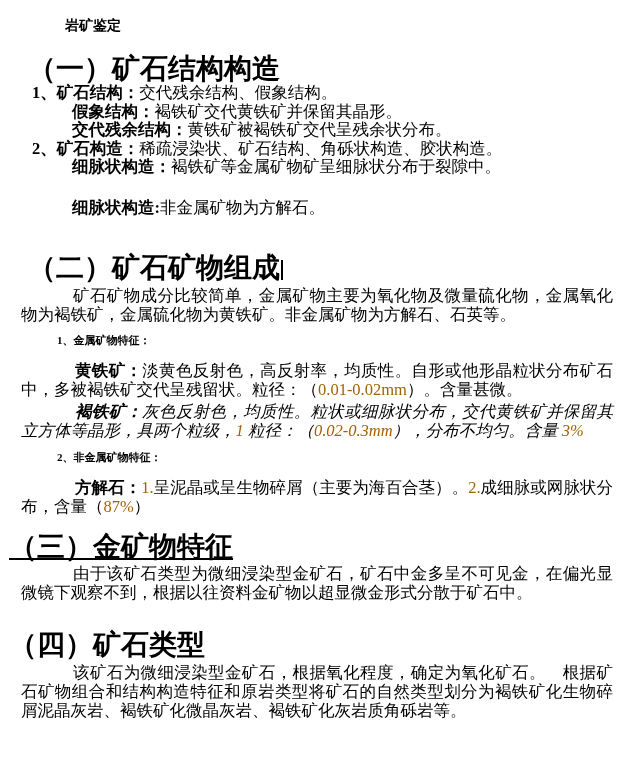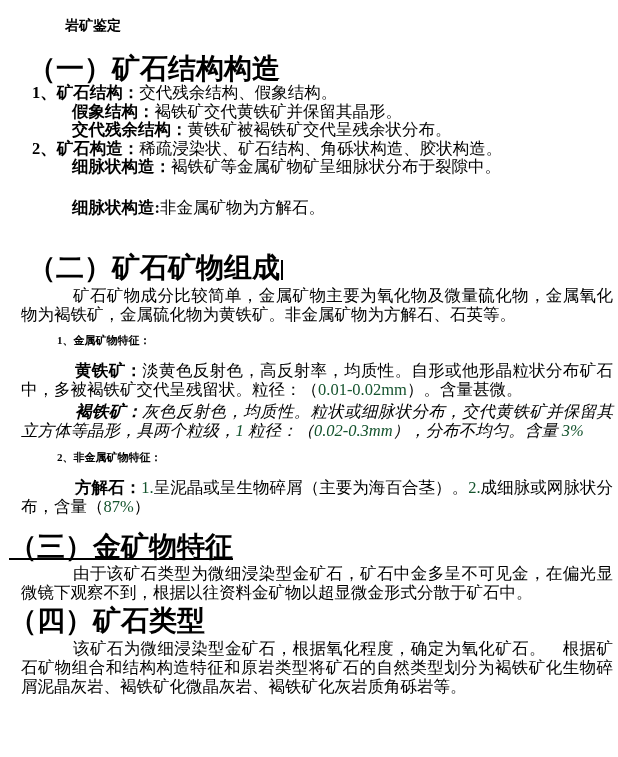--- a/index.html
+++ b/index.html
@@ -13,21 +13,21 @@
     margin:0;
   }
   .title {
     margin:0 0 0 65px; padding-top:15px;
     font-size:14px; line-height:21px; font-weight:bold;
   }
   .h { font-size:28px; line-height:22px; font-weight:bold; margin:0; }
   .h-s1 { margin-left:28px; margin-top:22px; }
   .h-s2 { margin-left:28px; margin-top:40px; }
   .h-s3 { margin-left:9px;  margin-top:20px;text-decoration:underline; }
-  .h-s4 { margin-left:9px;  margin-top:8px; }
+  .h-s4 { margin-left:9px;  margin-top:32px; }
   .line { font-size:16.5px; line-height:18.5px; margin-right:4px; }
   .ind-num { margin-left:32px; }
   .ind-sub { margin-left:72px; }
   .mt-first { margin-top:4px; }
   .mt-blank { margin-top:22px; }
   .para {
     font-size:16.5px; line-height:19px;
     margin:0 5px 0 21px;
     text-align:justify;
   }
@@ -35,21 +35,21 @@
   .ti-term { text-indent:54px; }
   .subhead {
     font-size:11px; line-height:19px; font-weight:bold;
     margin-left:57px;
   }
   .mt6 { margin-top:6px; }
   .mt7 { margin-top:7px; }
   .mt3 { margin-top:3px;font-style:italic; }
   .mt8 { margin-top:8px; }
   .b { font-weight:bold; }
-  .n { color:#14532d; }
+  .n { color:#a16207; }
   .caret {
     display:inline-block;
     width:2px; height:20px;
     background:#000;
     vertical-align:-3px;
     margin-left:1px;
   }
 </style>
 </head>
 <body>

